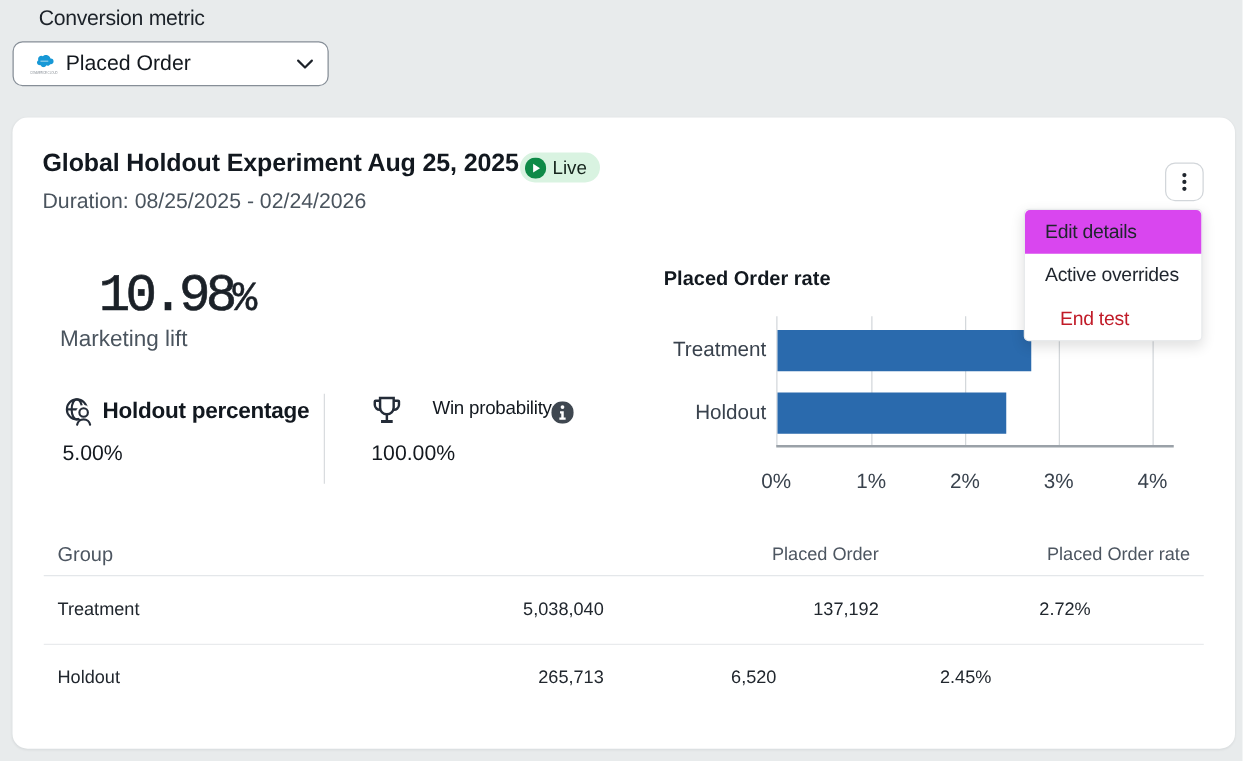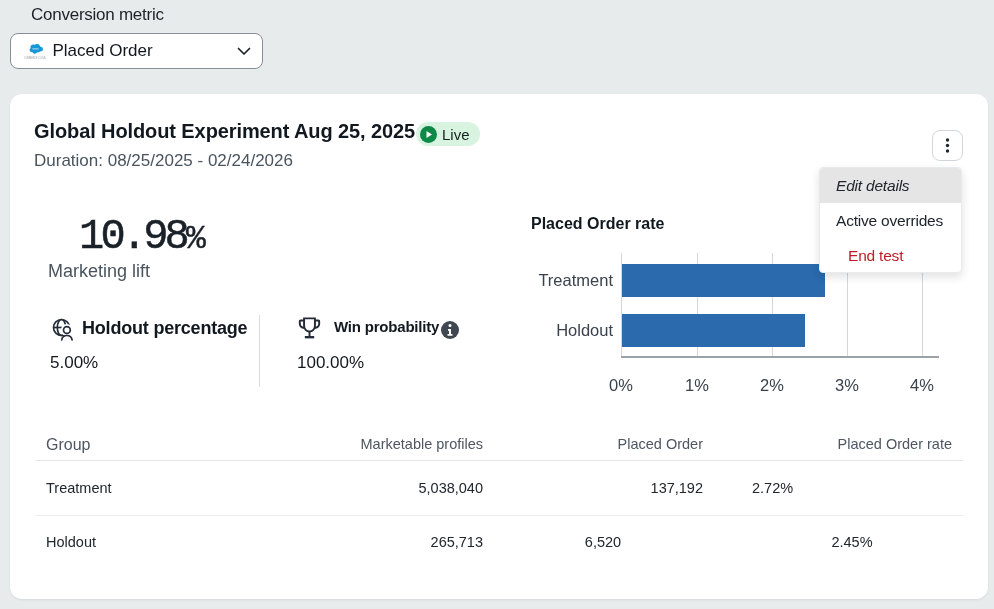--- a/index.html
+++ b/index.html
@@ -74,21 +74,21 @@
 
     <svg class="abs" style="left:287px; top:222px;" width="25" height="25" viewBox="0 0 23 23">
       <g fill="none" stroke="#242c38" stroke-width="1.8">
         <path d="M6.5 2.2 H16.5 V9.2 a5 5 0 0 1 -10 0 Z"></path>
         <path d="M6.5 4.2 H3.2 a0.6 0.6 0 0 0 -0.6 .6 V7.4 a3.6 3.6 0 0 0 3.9 3.4"></path>
         <path d="M16.5 4.2 H19.8 a0.6 0.6 0 0 1 .6 .6 V7.4 a3.6 3.6 0 0 1 -3.9 3.4"></path>
         <path d="M11.5 14.2 V18.4"></path>
       </g>
       <path d="M7.2 18.4 H15.8 V20.6 H7.2 Z" fill="#242c38"></path>
     </svg>
-    <div class="abs" style="left:324px; top:224px; font-size:15px; letter-spacing:-0.2px; font-weight:bold; color:#12181f;">Win probability</div>
+    <div class="abs" style="left:336px; top:224px; font-size:15px; letter-spacing:-0.2px; font-weight:normal; color:#12181f;">Win probability</div>
     <svg class="abs" style="left:431px; top:227px;" width="18" height="18" viewBox="0 0 18 18">
       <circle cx="9" cy="9" r="9" fill="#3f4750"></circle>
       <circle cx="9" cy="4.6" r="1.5" fill="#fff"></circle>
       <path d="M7 8 H10 V13 H11.5 V14.8 H6.5 V13 H8 V9.8 H7 Z" fill="#fff"></path>
     </svg>
     <div class="abs" style="left:287px; top:259px; font-size:17px; color:#13181e;">100.00%</div>
 
     <div class="abs" style="left:521px; top:121px; font-size:16px; font-weight:bold; color:#12181f;">Placed Order rate</div>
 
     <div class="abs" style="left:611px; top:159px; width:1px; height:104px; background:#d4d8db;"></div>
@@ -115,37 +115,36 @@
       <div style="width:60px; margin-left:-30px; text-align:center; font-size:16.5px; color:#39424d;">2%</div>
     </div>
     <div class="abs" style="left:837px; top:282px; width:0;">
       <div style="width:60px; margin-left:-30px; text-align:center; font-size:16.5px; color:#39424d;">3%</div>
     </div>
     <div class="abs" style="left:912px; top:282px; width:0;">
       <div style="width:60px; margin-left:-30px; text-align:center; font-size:16.5px; color:#39424d;">4%</div>
     </div>
 
     <div class="abs" style="left:36px; top:342px; font-size:16px; color:#4d5661;">Group</div>
-    <div class="abs" style="left:273px; top:342px; width:200px; text-align:right; font-size:14.5px; color:#4d5661;">Marketable profiles</div>
     <div class="abs" style="left:493px; top:342px; width:200px; text-align:right; font-size:14.5px; color:#4d5661;">Placed Order</div>
     <div class="abs" style="left:742px; top:342px; width:200px; text-align:right; font-size:14.5px; color:#4d5661;">Placed Order rate</div>
 
     <div class="abs" style="left:25px; top:366px; width:928px; height:1px; background:#e4e7ea;"></div>
 
     <div class="abs" style="left:36px; top:386px; font-size:14.5px; color:#21272e;">Treatment</div>
     <div class="abs" style="left:273px; top:386px; width:200px; text-align:right; font-size:14.5px; color:#21272e;">5,038,040</div>
     <div class="abs" style="left:493px; top:386px; width:200px; text-align:right; font-size:14.5px; color:#21272e;">137,192</div>
-    <div class="abs" style="left:742px; top:386px; width:200px; text-align:left; font-size:14.5px; color:#21272e;">2.72%</div>
+    <div class="abs" style="left:742px; top:386px; width:200px; text-align:center; font-size:14.5px; color:#21272e;">2.72%</div>
 
     <div class="abs" style="left:25px; top:421px; width:928px; height:1px; background:#e9ebed;"></div>
 
     <div class="abs" style="left:36px; top:440px; font-size:14.5px; color:#21272e;">Holdout</div>
     <div class="abs" style="left:273px; top:440px; width:200px; text-align:right; font-size:14.5px; color:#21272e;">265,713</div>
     <div class="abs" style="left:493px; top:440px; width:200px; text-align:center; font-size:14.5px; color:#21272e;">6,520</div>
-    <div class="abs" style="left:742px; top:440px; width:200px; text-align:center; font-size:14.5px; color:#21272e;">2.45%</div>
+    <div class="abs" style="left:742px; top:440px; width:200px; text-align:left; font-size:14.5px; color:#21272e;">2.45%</div>
 
     <div class="abs" style="left:809px; top:73px; width:143px; height:106px; background:#fff; border-radius:4px; border:1px solid #e8eaec; box-shadow:0 4px 10px rgba(0,0,0,.12); z-index:5;">
-      <div style="height:35px; background:#e5e5e5; display:flex; align-items:center; padding-left:16px; letter-spacing:-0.2px; font-size:15.5px; color:#20262e; border-radius:4px 4px 0 0;font-style:italic;">Edit details</div>
+      <div style="height:35px; background:#d946ef; display:flex; align-items:center; padding-left:16px; letter-spacing:-0.2px; font-size:15.5px; color:#20262e; border-radius:4px 4px 0 0;">Edit details</div>
       <div style="height:35px; display:flex; align-items:center; padding-left:16px; letter-spacing:-0.2px; font-size:15.5px; color:#20262e;">Active overrides</div>
       <div style="height:35px; display:flex; align-items:center; padding-left:28px; letter-spacing:-0.2px; font-size:15.5px; color:#c11b28;">End test</div>
     </div>
 
   </div>
 
 </body></html>

